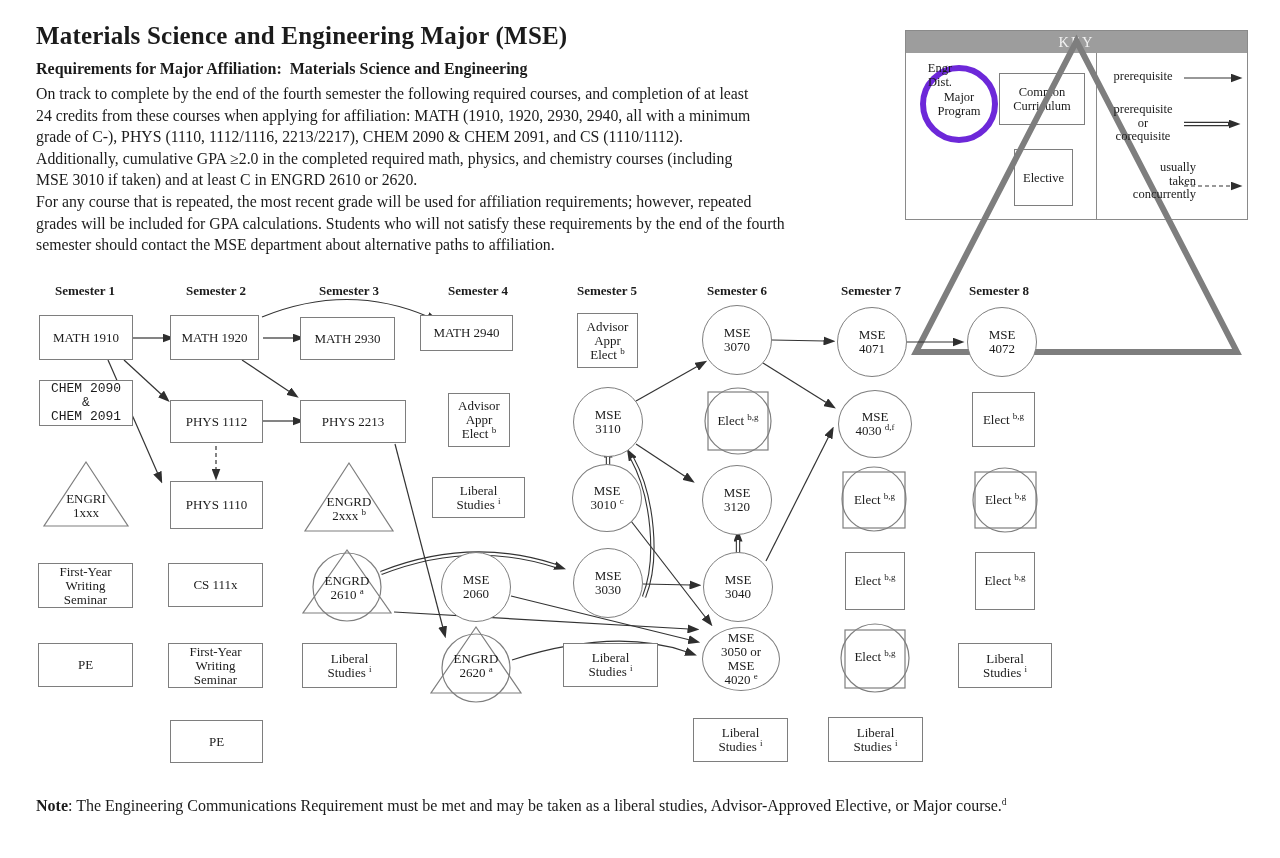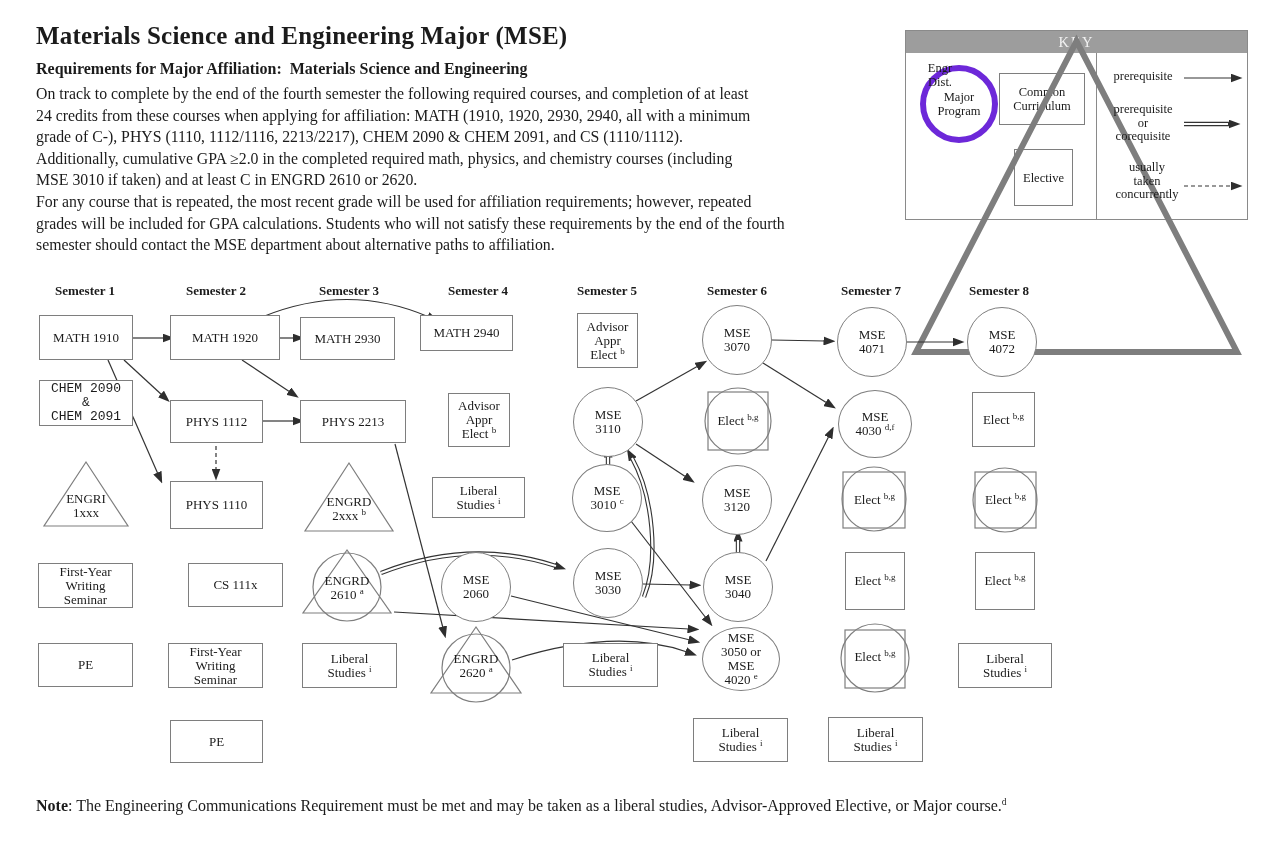--- a/index.html
+++ b/index.html
@@ -16,21 +16,21 @@
   #keydivider{position:absolute;left:190px;top:22px;width:1px;height:167px;background:#8a8a8a;}
   .kshape{position:absolute;display:flex;align-items:center;justify-content:center;text-align:center;
           font-size:12.5px;line-height:14px;white-space:pre-line;}
   #k-circle{left:14px;top:34px;width:66px;height:66px;border:6px solid #6d28d9;border-radius:50%;}
   #k-common{left:93px;top:42px;width:84px;height:50px;border:1px solid #7e7e7e;}
   #k-tri{left:13px;top:113px;width:68px;height:66px;}
   #k-tri svg{position:absolute;inset:0;}
   #k-tri .klbl{position:absolute;left:0;top:30px;width:68px;text-align:center;font-size:12.5px;line-height:14px;white-space:pre-line;}
   #k-elective{left:108px;top:118px;width:57px;height:55px;border:1px solid #7e7e7e;}
   .klegend-label{position:absolute;width:82px;text-align:center;font-size:12.5px;line-height:13.5px;white-space:pre-line;}
-  #kl1{left:196px;top:39px;} #kl2{left:196px;top:72px;} #kl3{left:200px;top:130px;}
+  #kl1{left:196px;top:39px;} #kl2{left:196px;top:72px;} #kl3{left:208px;top:130px;text-align:right;}
   .karrow{position:absolute;width:64px;height:14px;}
   #ka1{left:276px;top:40px;} #ka2{left:276px;top:86px;} #ka3{left:276px;top:148px;}
   
   #flow{position:absolute;left:0;top:0;width:1280px;height:858px;}
   #arrows{position:absolute;left:0;top:0;width:1280px;height:858px;}
   .e-single,.e-dashed{fill:none;stroke:#333;stroke-width:1.2px;}
   .e-dashed{stroke-dasharray:4 3;}
   .e-double{fill:none;stroke:#333;stroke-width:4.4px;}
   .e-core{fill:none;stroke:#fff;stroke-width:2.2px;}
   .semh{position:absolute;top:283px;width:96px;text-align:center;font-size:13px;font-weight:bold;}
@@ -160,30 +160,30 @@
           <polygon points="44,2 2,66 86,66"></polygon>
         </svg>
         <div class="lbl">ENGRI<br>1xxx</div>
       </div>
       <div class="node rect" style="left: 38px; top: 563px; width: 95px; height: 45px;">
         <div class="lbl">First-Year<br>Writing<br>Seminar</div>
       </div>
       <div class="node rect" style="left: 38px; top: 643px; width: 95px; height: 44px;">
         <div class="lbl">PE</div>
       </div>
-      <div class="node rect" style="left: 170px; top: 315px; width: 110px; height: 45px;">
+      <div class="node rect" style="left: 170px; top: 315px; width: 89px; height: 45px;">
         <div class="lbl">MATH 1920</div>
       </div>
       <div class="node rect" style="left: 170px; top: 400px; width: 93px; height: 43px;">
         <div class="lbl">PHYS 1112</div>
       </div>
       <div class="node rect" style="left: 170px; top: 481px; width: 93px; height: 48px;">
         <div class="lbl">PHYS 1110</div>
       </div>
-      <div class="node rect" style="left: 168px; top: 563px; width: 95px; height: 44px; margin-left: 20px;">
+      <div class="node rect" style="left: 168px; top: 563px; width: 95px; height: 44px;">
         <div class="lbl">CS 111x</div>
       </div>
       <div class="node rect" style="left: 168px; top: 643px; width: 95px; height: 45px;">
         <div class="lbl">First-Year<br>Writing<br>Seminar</div>
       </div>
       <div class="node rect" style="left: 170px; top: 720px; width: 93px; height: 43px;">
         <div class="lbl">PE</div>
       </div>
       <div class="node rect" style="left: 300px; top: 317px; width: 95px; height: 43px;">
         <div class="lbl">MATH 2930</div>

